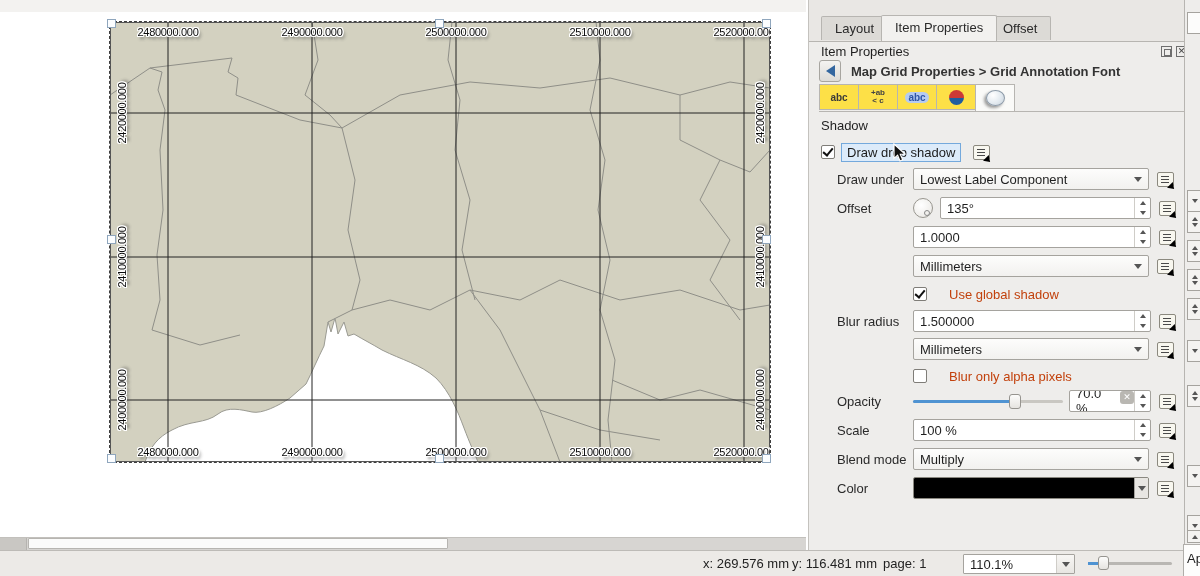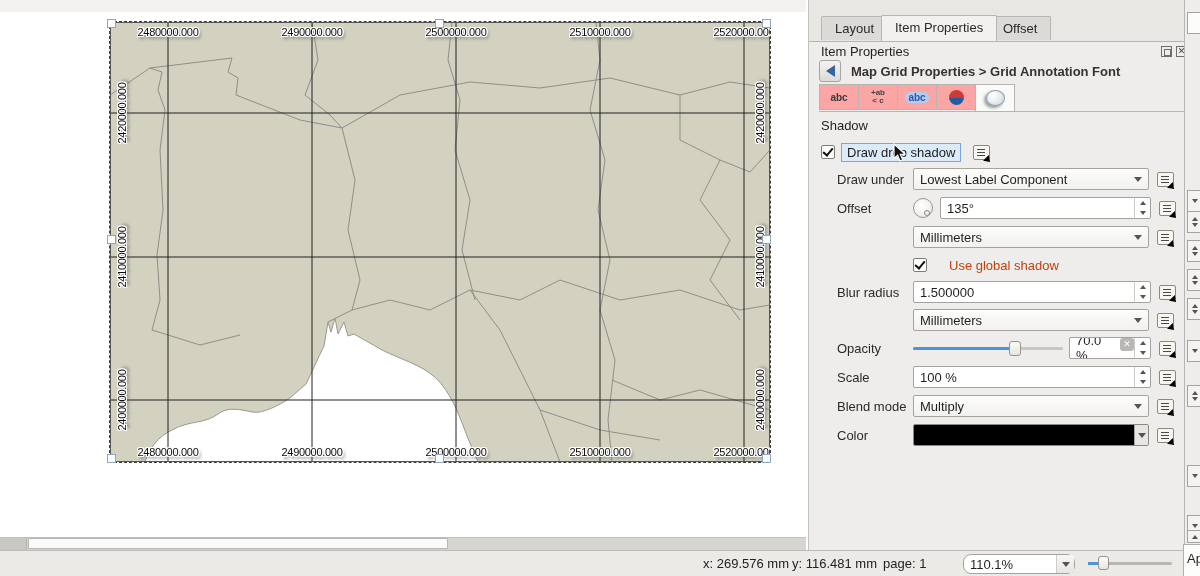--- a/index.html
+++ b/index.html
@@ -33,21 +33,21 @@
   #hdr{position:absolute;left:12px;top:44px;font-size:13px;color:#1f1f1f;}
   .dockbtn{position:absolute;top:46px;width:11px;height:11px;border:1px solid #6e6e6e;box-sizing:border-box;background:transparent;}
   .dockbtn .inner{position:absolute;left:2px;top:2px;width:5px;height:5px;border:1px solid #6e6e6e;}
   .dockbtn.close{font-size:9px;line-height:9px;text-align:center;color:#444;}
   #crumb{position:absolute;left:10px;top:60px;display:flex;align-items:center;text-align:center;}
   #backbtn{width:20px;height:20px;background:linear-gradient(#f4f3f1,#dddbd7);border:1px solid #a7a5a0;border-radius:3px;display:flex;align-items:center;justify-content:center;}
   #backbtn .tri{width:0;height:0;border-top:6px solid transparent;border-bottom:6px solid transparent;border-right:9px solid #33669f;}
   #crumb .txt{margin-left:10px;font-size:13px;font-weight:700;color:#333;}
 
   #subtabs{position:absolute;left:10px;top:84px;right:0;height:27px;border-bottom:1px solid #b7b5b1;}
-  .stab{position:absolute;top:0;width:40px;height:26px;background:#fca5a5;border:1px solid #b7b5b1;box-sizing:border-box;
+  .stab{position:absolute;top:0;width:40px;height:26px;background:#fde047;border:1px solid #b7b5b1;box-sizing:border-box;
         display:flex;align-items:center;justify-content:center;}
   .stab.active{background:#fafaf8;height:28px;z-index:2;}
   .t-abc{font-size:10px;font-weight:700;color:#3a3a3a;}
   .t-fmt{font-size:8px;line-height:8px;font-weight:700;color:#444;text-align:center;}
   .t-buf{font-size:10px;font-weight:700;color:#2d55a6;background:#b5cbf1;border-radius:7px;padding:0 3px;}
   .t-bg{width:15px;height:15px;border-radius:50%;background:linear-gradient(180deg,#cd3a36 0 54%,#205d9f 54% 100%);}
   .t-sh{width:17px;height:14px;border-radius:50%;border:1px solid #8c9aa8;background:radial-gradient(circle at 35% 30%,#ffffff,#e3eaf0 55%,#c6d0d8);box-shadow:-2px 2px 3px rgba(90,90,90,.6);}
 
   
   #form{position:absolute;left:0;top:118px;right:0;}
@@ -84,21 +84,21 @@
   .colorbtn .cbarrow{width:13px;background:#e8e6e2;border-left:1px solid #a5a39e;display:flex;align-items:center;justify-content:center;}
 
   
   #clipcol{position:absolute;left:1184px;top:0;width:16px;height:544px;background:#eeedeb;border-left:1px solid #b7b5b1;z-index:4;}
   .stub{position:absolute;left:2px;width:15px;height:22px;background:#f4f3f1;border:1px solid #a5a39e;border-right:none;box-sizing:border-box;display:flex;flex-direction:column;align-items:center;justify-content:center;gap:2px;}
   .stub.white{background:#fcfcfb;}
 
   
   #statusbar{position:absolute;left:0;top:550px;width:1200px;height:26px;background:#eceae7;border-top:1px solid #bdbbb7;box-sizing:border-box;}
   .scoord{position:absolute;top:5px;font-size:13px;color:#222;}
-  #zoomcombo{position:absolute;left:963px;top:3px;width:112px;height:20px;background:#fff;border:1px solid #a5a39e;border-radius:8px;display:flex;align-items:center;box-sizing:border-box;font-size:13px;color:#1f1f1f;}
+  #zoomcombo{position:absolute;left:963px;top:3px;width:112px;height:20px;background:#fff;border:1px solid #a5a39e;border-radius:1px;display:flex;align-items:center;box-sizing:border-box;font-size:13px;color:#1f1f1f;}
   #zoomcombo .zval{flex:1;padding-left:6px;}
   #zoomcombo .zbtn{width:17px;height:100%;border-left:1px solid #cfcdc8;background:linear-gradient(#f7f6f4,#e8e6e2);display:flex;align-items:center;justify-content:center;}
   #zslider{position:absolute;left:1088px;top:4px;width:84px;height:16px;}
   #zslider .track{position:absolute;left:0;right:0;top:7px;height:3px;background:#b9b7b3;border-radius:2px;}
   #zslider .fill{position:absolute;left:0;top:7px;height:3px;width:14px;background:#4f93d2;}
   #zslider .handle{position:absolute;left:10px;top:1px;width:11px;height:14px;background:linear-gradient(#fcfcfb,#e6e4e0);border:1px solid #96948f;border-radius:3px;box-sizing:border-box;}
   #apbox{position:absolute;left:1183px;top:544px;width:17px;height:32px;background:#fdfdfc;border-left:1px solid #b0aeaa;border-top:1px solid #b0aeaa;font-size:13px;color:#222;padding:6px 0 0 3px;box-sizing:border-box;overflow:hidden;z-index:5;}
 
   #cursor{position:absolute;left:893px;top:143px;z-index:9;}
 </style>
@@ -249,20 +249,37 @@
                 </div>
                 <div>
                   <span class="tri-dn"></span>
                 </div>
               </div>
           </div>
         </div>
         <div class="dd"></div>
       </div>
 
+      <div class="frow lab" style="margin-top:7px">
+        <div class="flabel"></div>
+        <div class="fctrl">
+          <div class="spin">
+            <div class="val">1.0000</div>
+            <div class="btns">
+                <div>
+                  <span class="tri-up"></span>
+                </div>
+                <div>
+                  <span class="tri-dn"></span>
+                </div>
+              </div>
+          </div>
+        </div>
+        <div class="dd"></div>
+      </div>
 
       <div class="frow lab" style="margin-top:7px">
         <div class="flabel"></div>
         <div class="combo">
           <span>Millimeters</span>
             <span class="carrow"></span>
         </div>
         <div class="dd"></div>
       </div>
 
@@ -291,20 +308,24 @@
 
       <div class="frow lab" style="margin-top:6px">
         <div class="flabel"></div>
         <div class="combo">
           <span>Millimeters</span>
             <span class="carrow"></span>
         </div>
         <div class="dd"></div>
       </div>
 
+      <div class="frow cbrow" style="margin-top:8px">
+        <div class="cb"></div>
+        <span class="cblab">Blur only alpha pixels</span>
+      </div>
 
       <div class="frow lab" style="margin-top:6px">
         <div class="flabel">Opacity</div>
         <div class="fctrl">
           <div class="slider">
             <div class="track"></div>
             <div class="fill" style="width: 70%;"></div>
             <div class="handle" style="left:96px"></div>
           </div>
           <div class="spin">

